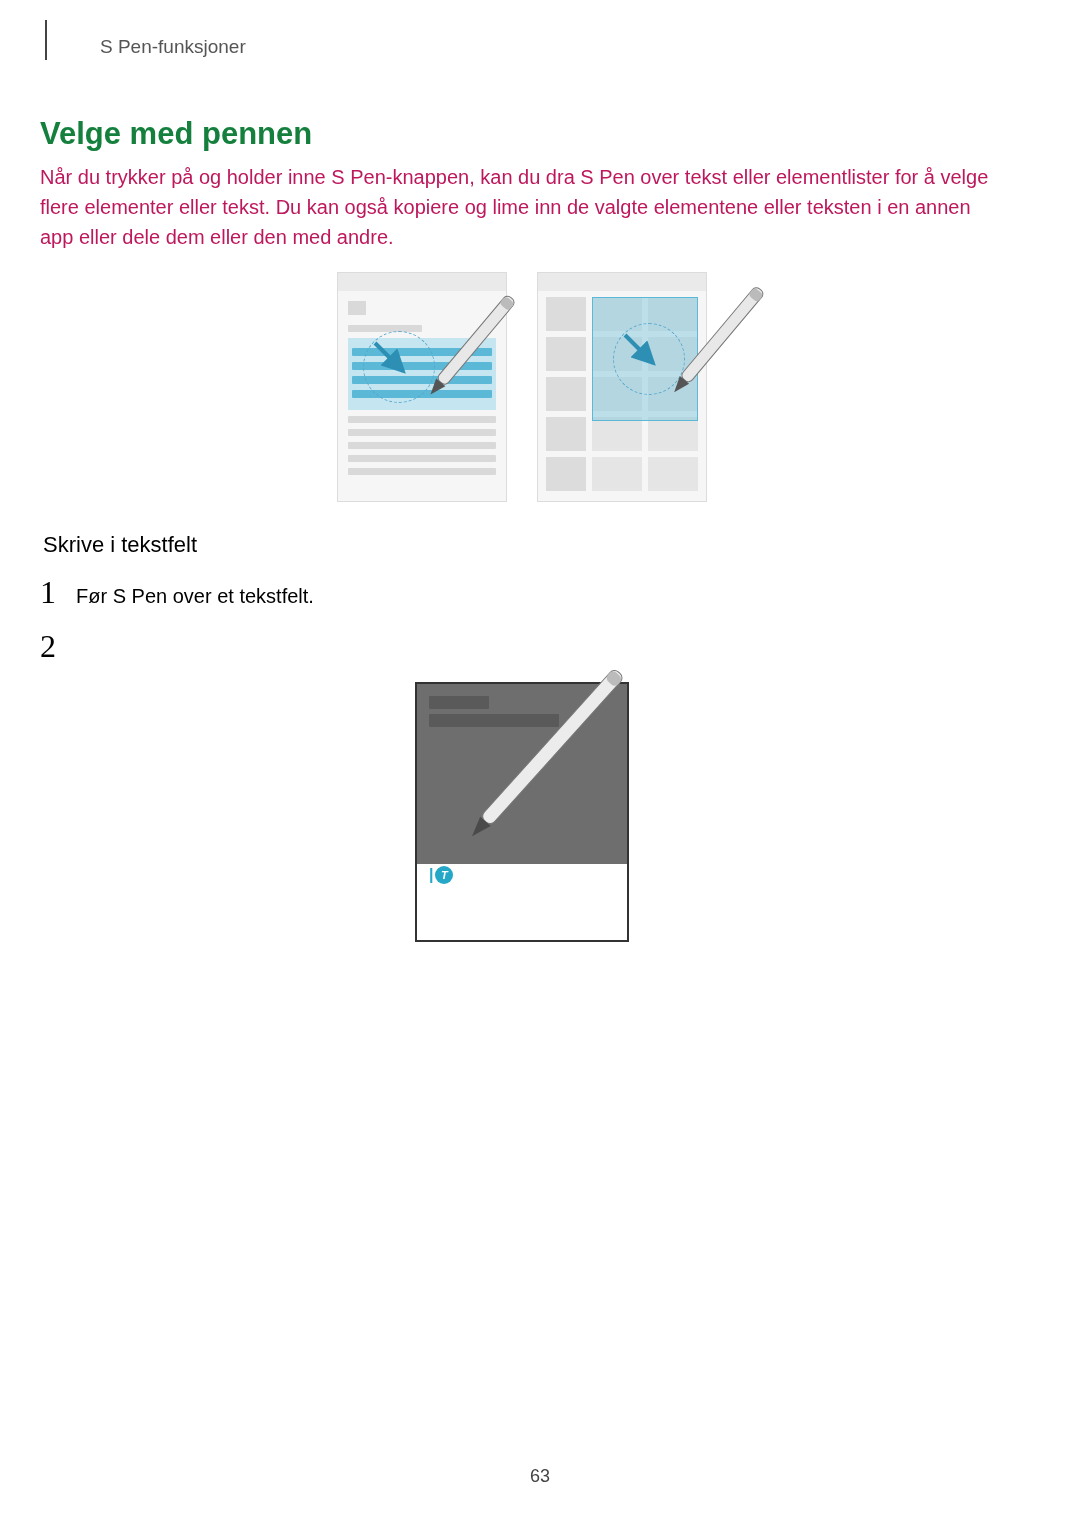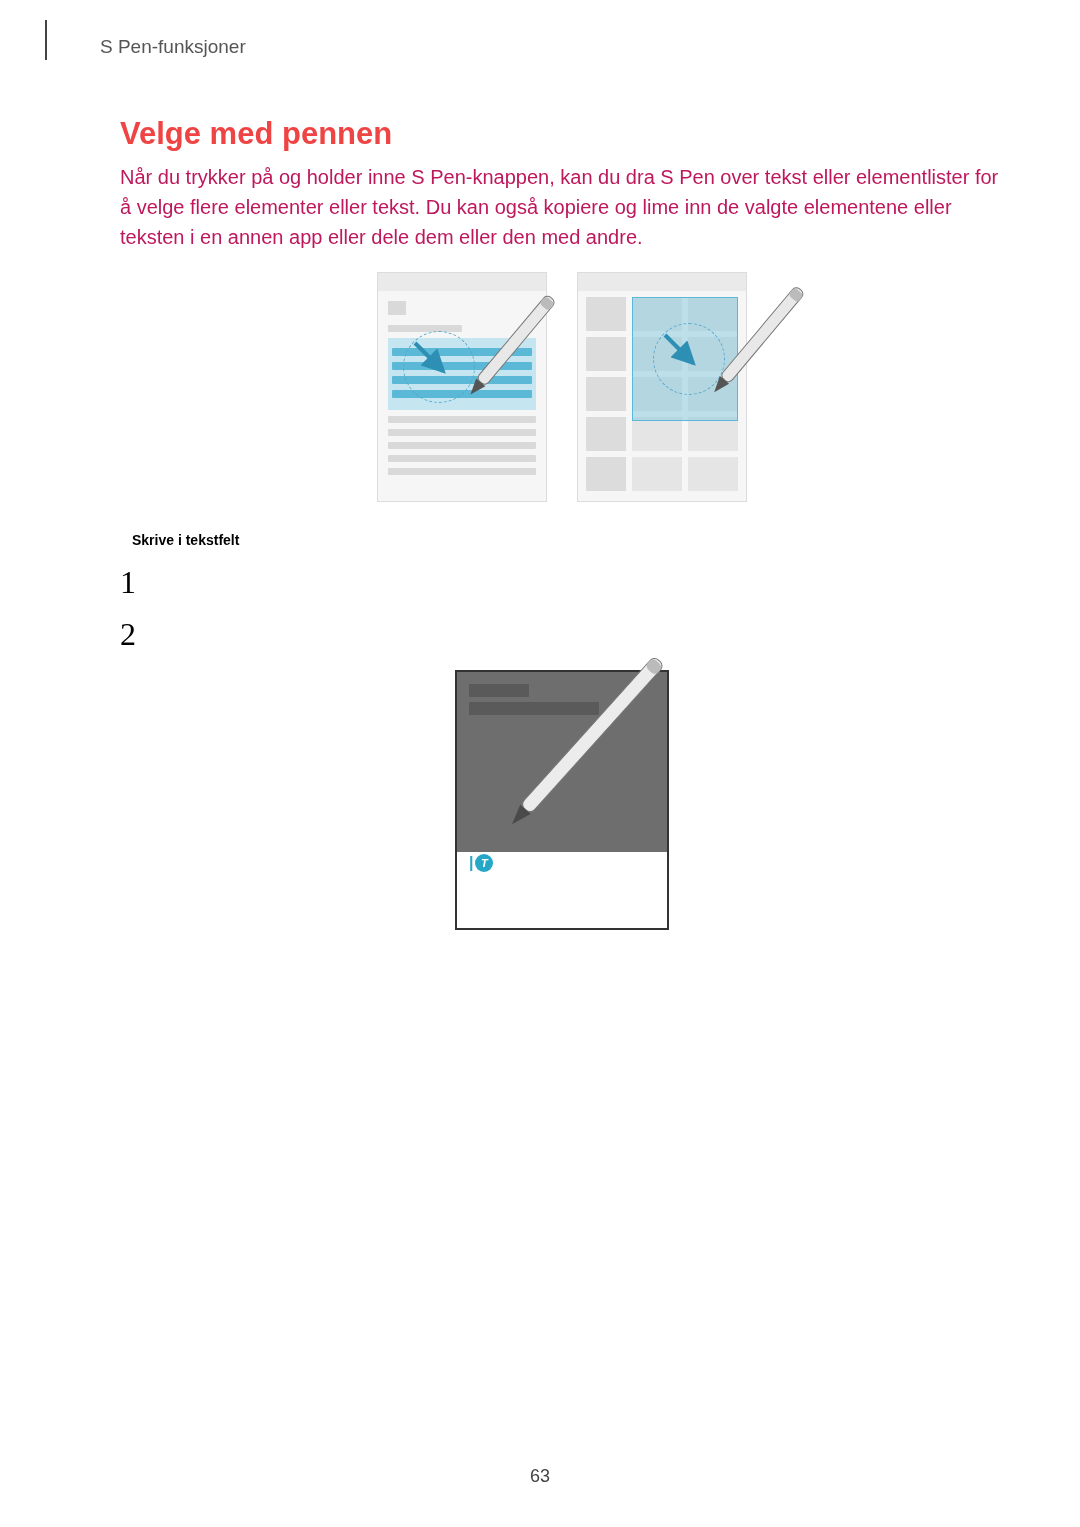--- a/index.html
+++ b/index.html
@@ -4,21 +4,21 @@
 <style>
   body {
     margin: 0;
     padding: 0;
     font-family: Arial, Helvetica, sans-serif;
     background: #fff;
     color: #000;
     width: 1080px;
   }
   .page {
-    padding: 38px 76px 0 120px;
+    padding: 38px 76px 0 40px;
     position: relative;
     min-height: 1527px;
     box-sizing: border-box;
   }
   .header-rule {
     position: absolute;
     left: 45px;
     top: 20px;
     width: 2px;
     height: 40px;
@@ -28,35 +28,35 @@
     position: absolute;
     left: 100px;
     top: 36px;
     font-size: 19px;
     color: #555;
   }
   .content {
     padding-top: 70px;
   }
   h2.acc {
-    color: #ef4444;
+    color: #15803d;
     font-size: 31px;
     font-weight: bold;
     margin: 8px 0 10px 0;
   }
   p.body {
     font-size: 20px;
     line-height: 1.5;
     margin: 10px 0 18px 0;
     color: #be185d;
   }
   h3.sub {
-    font-size: 14px;
-    font-weight: bold;
-    margin: 28px 0 18px 12px;
+    font-size: 22px;
+    font-weight: normal;
+    margin: 28px 0 18px 3px;
   }
   .steps { margin: 0; padding: 0; list-style: none; }
   .step-row {
     display: flex;
     align-items: baseline;
     margin: 12px 0 20px 0;
   }
   .step-num {
     font-family: Georgia, "Times New Roman", serif;
     font-size: 32px;
@@ -247,20 +247,21 @@
         </svg>
       </div>
     </div>
 
 
     <h3 class="sub">Skrive i tekstfelt</h3>
 
     <ol class="steps">
       <li class="step-row">
         <span class="step-num">1</span>
+        <span class="step-text">Før S Pen over et tekstfelt.</span>
       </li>
       <li class="step-row">
         <span class="step-num">2</span>
       </li>
     </ol>
 
     <div class="fig2-wrap">
       <div class="device">
         <div class="device-top">
           <div class="field-bar" style="top:12px;width:60px;"></div>

